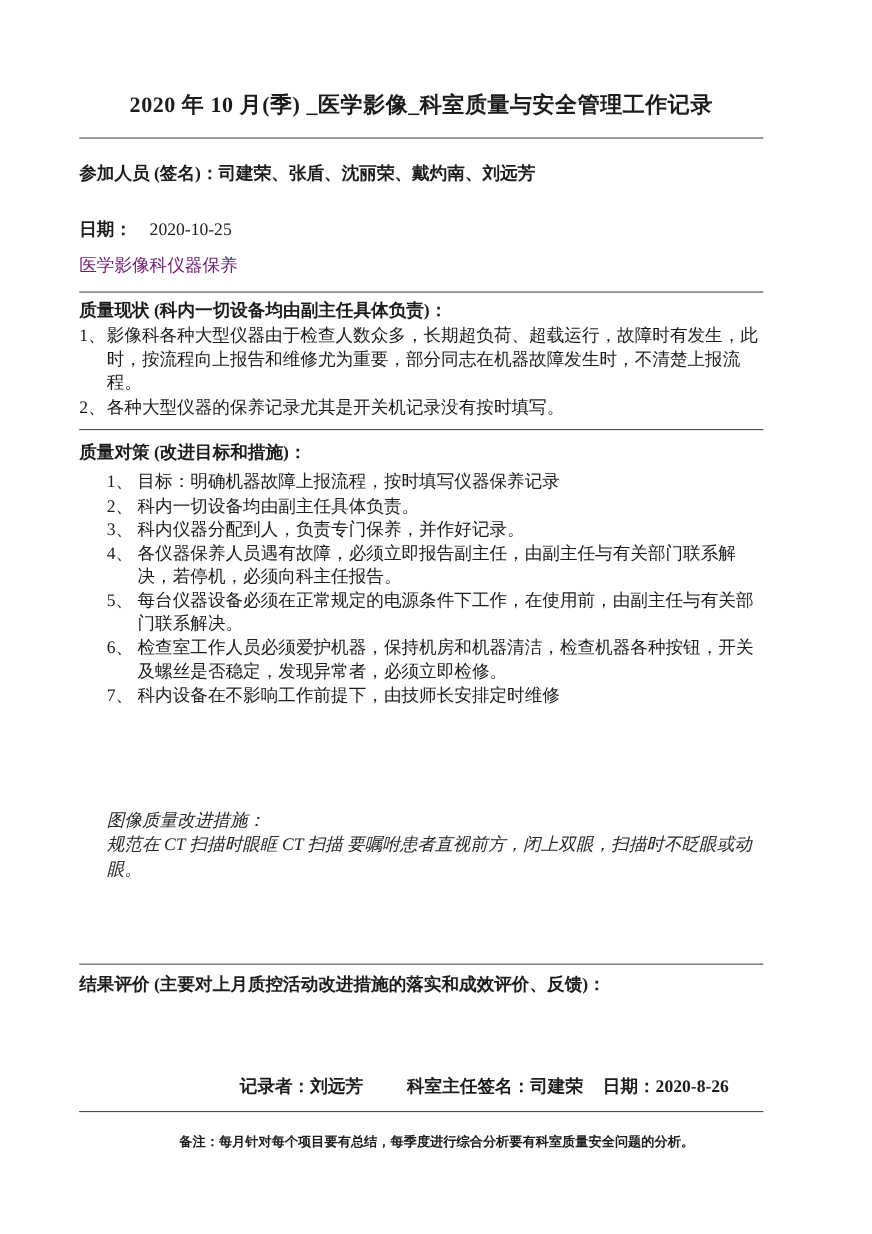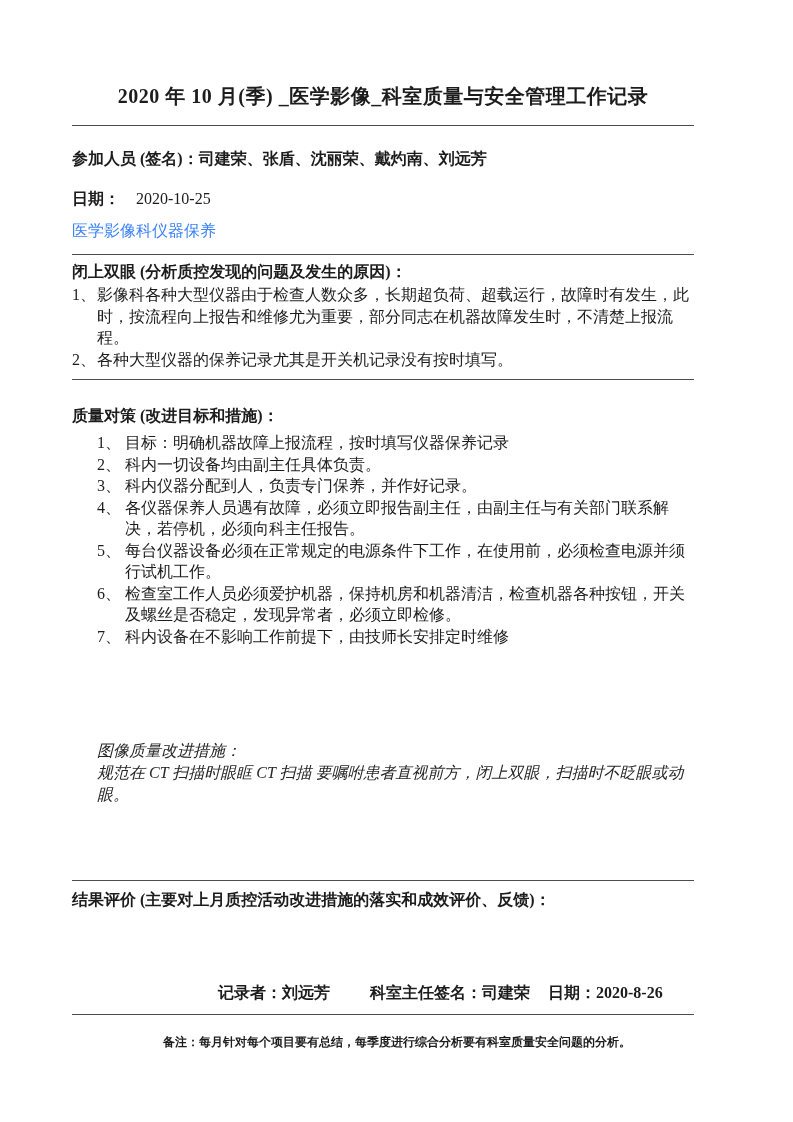--- a/index.html
+++ b/index.html
@@ -26,39 +26,39 @@
     margin-bottom: 17px;
   }
   .hr {
     border: none;
     border-top: 1px solid #4d4d4d;
     height: 0;
     width: 100%;
   }
   .line { font-size: 16px; line-height: 20px; }
   .participants { margin-top: 23px; }
-  .date-line { margin-top: 20px; }
+  .date-line { margin-top: 31px; }
   .date-value { margin-left: 16px; font-weight: 400; }
-  .subject { margin-top: 12px; font-weight: 400; color: #3b82f6; }
+  .subject { margin-top: 12px; font-weight: 400; color: #701a75; }
   .hr-2 { margin-top: 13px; }
   .section-heading {
     font-size: 16px;
     line-height: 20px;
     font-weight: 700;
     margin-top: 7px;
   }
   .list { font-size: 16px; line-height: 21.5px; }
   .list-row { display: flex; align-items: flex-start; }
   .marker { flex: 0 0 25px; }
   .list-flush { margin-top: 2px; }
   .list-indented { margin-top: 6px; padding-left: 25px; }
   .list-indented .marker { flex: 0 0 28px; }
   .item-text { flex: 1 1 auto; }
   .hr-3 { margin-top: 9px; }
-  .qc-heading { margin-top: 26px; }
+  .qc-heading { margin-top: 11px; }
   .image-quality {
     margin-top: 93px;
     padding-left: 25px;
     font-size: 16px;
     line-height: 22px;
     color: #262626;
     font-style: italic;
   }
   .hr-4 { margin-top: 74px; }
   .result-heading { margin-top: 9px; }
@@ -97,21 +97,21 @@
 
   <div class="line date-line">
     <span class="bold">日期：</span><span class="date-value">2020-10-25</span>
   </div>
 
   <div class="line subject">医学影像科仪器保养</div>
 
   <div class="hr hr-2"></div>
 
   <div class="section">
-    <div class="section-heading">闭上双眼 (分析质控发现的问题及发生的原因)：</div>
+    <div class="section-heading">质量现状 (科内一切设备均由副主任具体负责)：</div>
     <div class="list list-flush">
       <div class="list-row">
         <span class="marker">1、</span>
         <span class="item-text">影像科各种大型仪器由于检查人数众多，长期超负荷、超载运行，故障时有发生，此时，按流程向上报告和维修尤为重要，部分同志在机器故障发生时，不清楚上报流程。</span>
       </div>
       <div class="list-row">
         <span class="marker">2、</span>
         <span class="item-text">各种大型仪器的保养记录尤其是开关机记录没有按时填写。</span>
       </div>
     </div>
@@ -133,21 +133,21 @@
       <div class="list-row">
         <span class="marker">3、</span>
         <span class="item-text">科内仪器分配到人，负责专门保养，并作好记录。</span>
       </div>
       <div class="list-row">
         <span class="marker">4、</span>
         <span class="item-text">各仪器保养人员遇有故障，必须立即报告副主任，由副主任与有关部门联系解决，若停机，必须向科主任报告。</span>
       </div>
       <div class="list-row">
         <span class="marker">5、</span>
-        <span class="item-text">每台仪器设备必须在正常规定的电源条件下工作，在使用前，必须检查电源并须行试机工作。</span>
+        <span class="item-text">每台仪器设备必须在正常规定的电源条件下工作，在使用前，由副主任与有关部门联系解决。</span>
       </div>
       <div class="list-row">
         <span class="marker">6、</span>
         <span class="item-text">检查室工作人员必须爱护机器，保持机房和机器清洁，检查机器各种按钮，开关及螺丝是否稳定，发现异常者，必须立即检修。</span>
       </div>
       <div class="list-row">
         <span class="marker">7、</span>
         <span class="item-text">科内设备在不影响工作前提下，由技师长安排定时维修</span>
       </div>
     </div>

